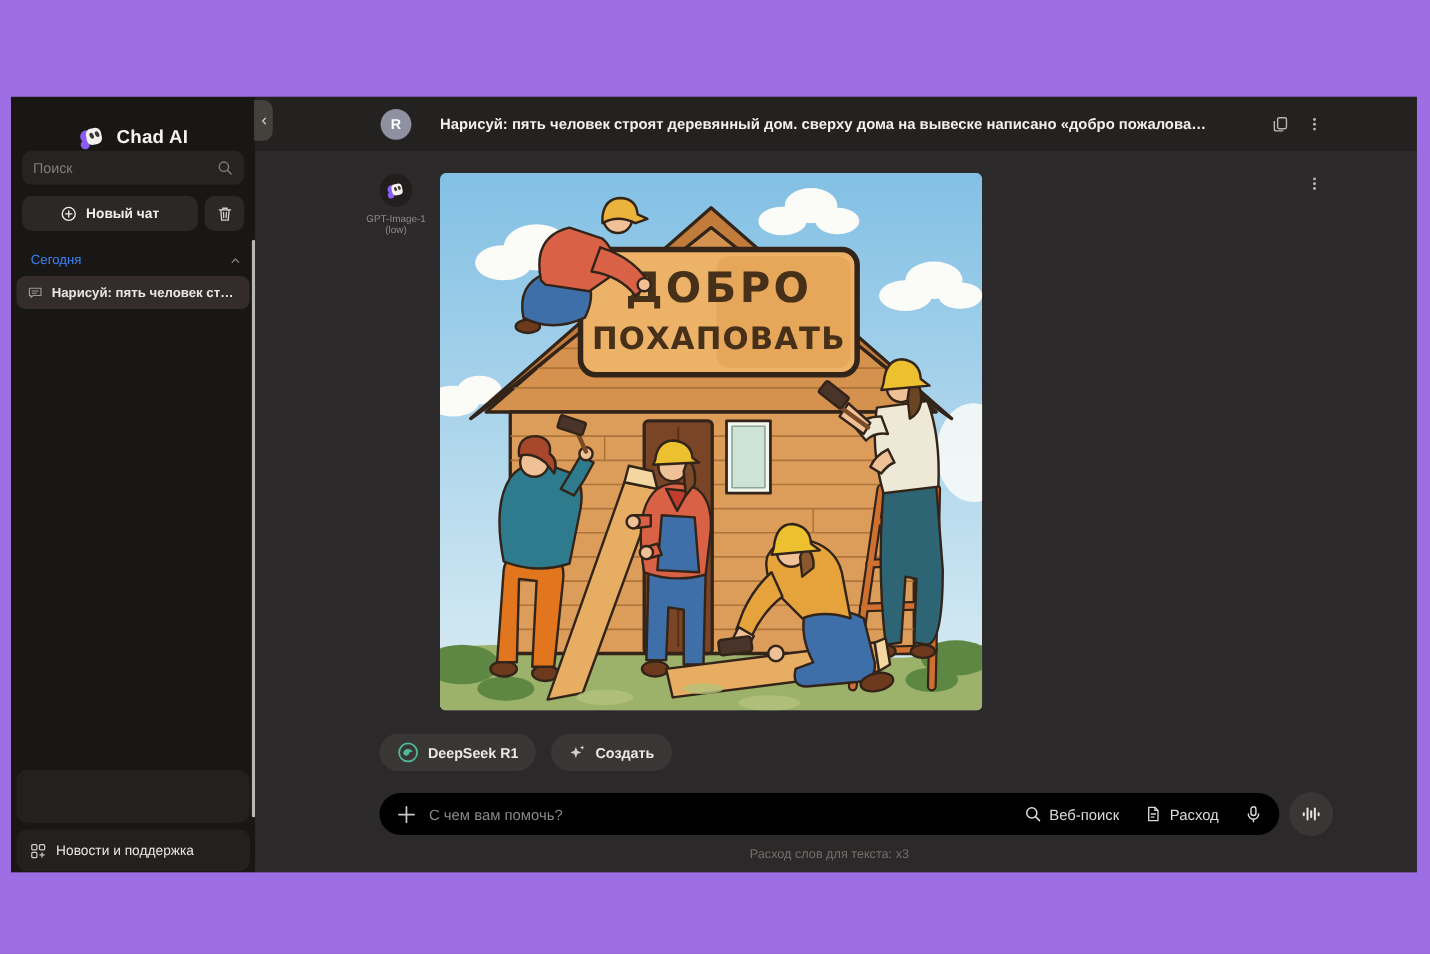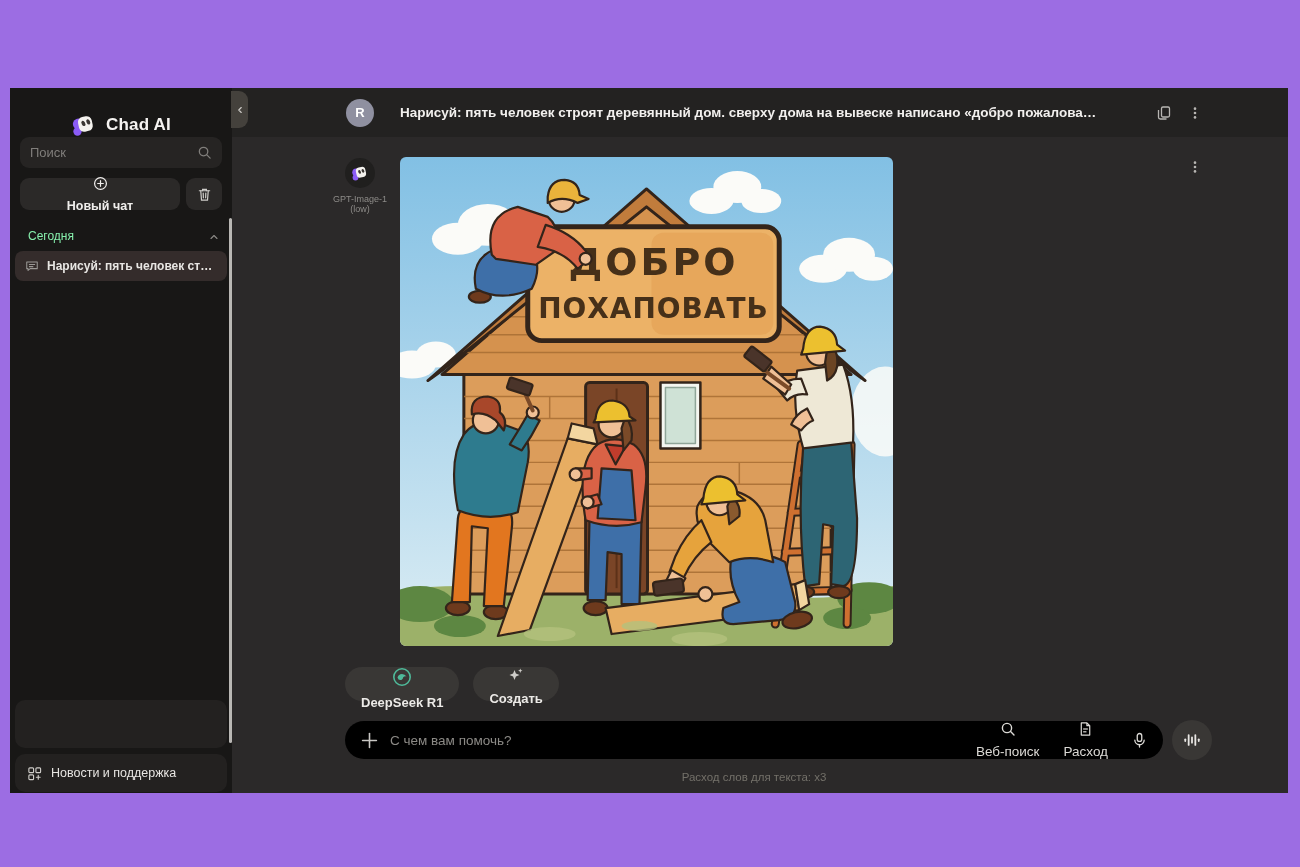--- a/index.html
+++ b/index.html
@@ -1,30 +1,30 @@
 <!DOCTYPE html>
 <html><head>
 <meta charset="utf-8">
 <style>
   * { margin:0; padding:0; box-sizing:border-box; }
   html,body { background:#9c6de3; }
   body { font-family:"Liberation Sans","DejaVu Sans",sans-serif; }
   .stage { position:relative; width:1300px; height:867px; background:#9c6de3; overflow:hidden; }
   .app { position:absolute; left:10px; top:88px; width:1278px; height:705px; background:#2b2929; display:flex; overflow:hidden; }
-  button { background:none; border:none; cursor:pointer; font-family:inherit; padding:0;flex-direction:column; }
+  button { background:none; border:none; cursor:pointer; font-family:inherit; padding:0; }
 
   
   .sidebar { position:relative; width:222px; flex-shrink:0; background:#181716; }
   .brand { position:absolute; top:24px; left:0; width:100%; display:flex; justify-content:center; align-items:center; gap:9px; }
   .brand-name { font-size:17px; font-weight:600; color:#f5f3f1; letter-spacing:.2px; }
   .search { position:absolute; left:10px; top:49px; width:202px; height:31px; background:#262423; border-radius:9px; display:flex; align-items:center; justify-content:space-between; padding:0 10px; color:#807e7b; font-size:13px; }
   .btn-row { position:absolute; left:10px; top:90px; width:202px; height:32px; display:flex; gap:6px; }
   .new-chat { flex:1; background:#2b2928; border-radius:9px; display:flex; align-items:center; justify-content:center; gap:8px; color:#f0eeec; font-size:12.5px; font-weight:600; }
   .trash-btn { width:36px; background:#2b2928; border-radius:9px; color:#cfcdc9; display:flex; align-items:center; justify-content:center; }
-  .section-head { position:absolute; left:18px; right:12px; top:141px; display:flex; justify-content:space-between; align-items:flex-end; color:#86efac; font-size:12px; }
+  .section-head { position:absolute; left:18px; right:12px; top:141px; display:flex; justify-content:space-between; align-items:flex-end; color:#3b82f6; font-size:12px; }
   .chat-item { position:absolute; left:5px; top:163px; width:212px; height:30px; background:#342c2b; border-radius:8px; display:flex; align-items:center; gap:8px; padding:0 10px; color:#e8e6e3; font-size:12px; font-weight:600; white-space:nowrap; overflow:hidden; }
   .chat-item .lbl { overflow:hidden; text-overflow:ellipsis; }
   .side-scroll { position:absolute; left:219px; top:130px; width:3px; height:525px; background:#b9b7b4; border-radius:2px; }
   .side-panel { position:absolute; left:5px; top:612px; width:212px; height:48px; background:#232120; border-radius:10px; }
   .side-news { position:absolute; left:5px; top:666px; width:212px; height:38px; background:#232120; border-radius:10px; display:flex; align-items:center; gap:9px; padding:0 12px; color:#e8e6e3; font-size:12.5px; font-weight:500; }
   .collapse-tab { position:absolute; left:221px; top:3px; width:17px; height:37px; background:#44413c; border-radius:0 9px 9px 0; z-index:6; display:flex; align-items:center; justify-content:center; color:#cfcdc9; }
 
   
   .main { flex:1; position:relative; background:#2b2929; }
   .chat-header { height:49px; background:#232221; display:flex; align-items:center; padding-left:114px; }

